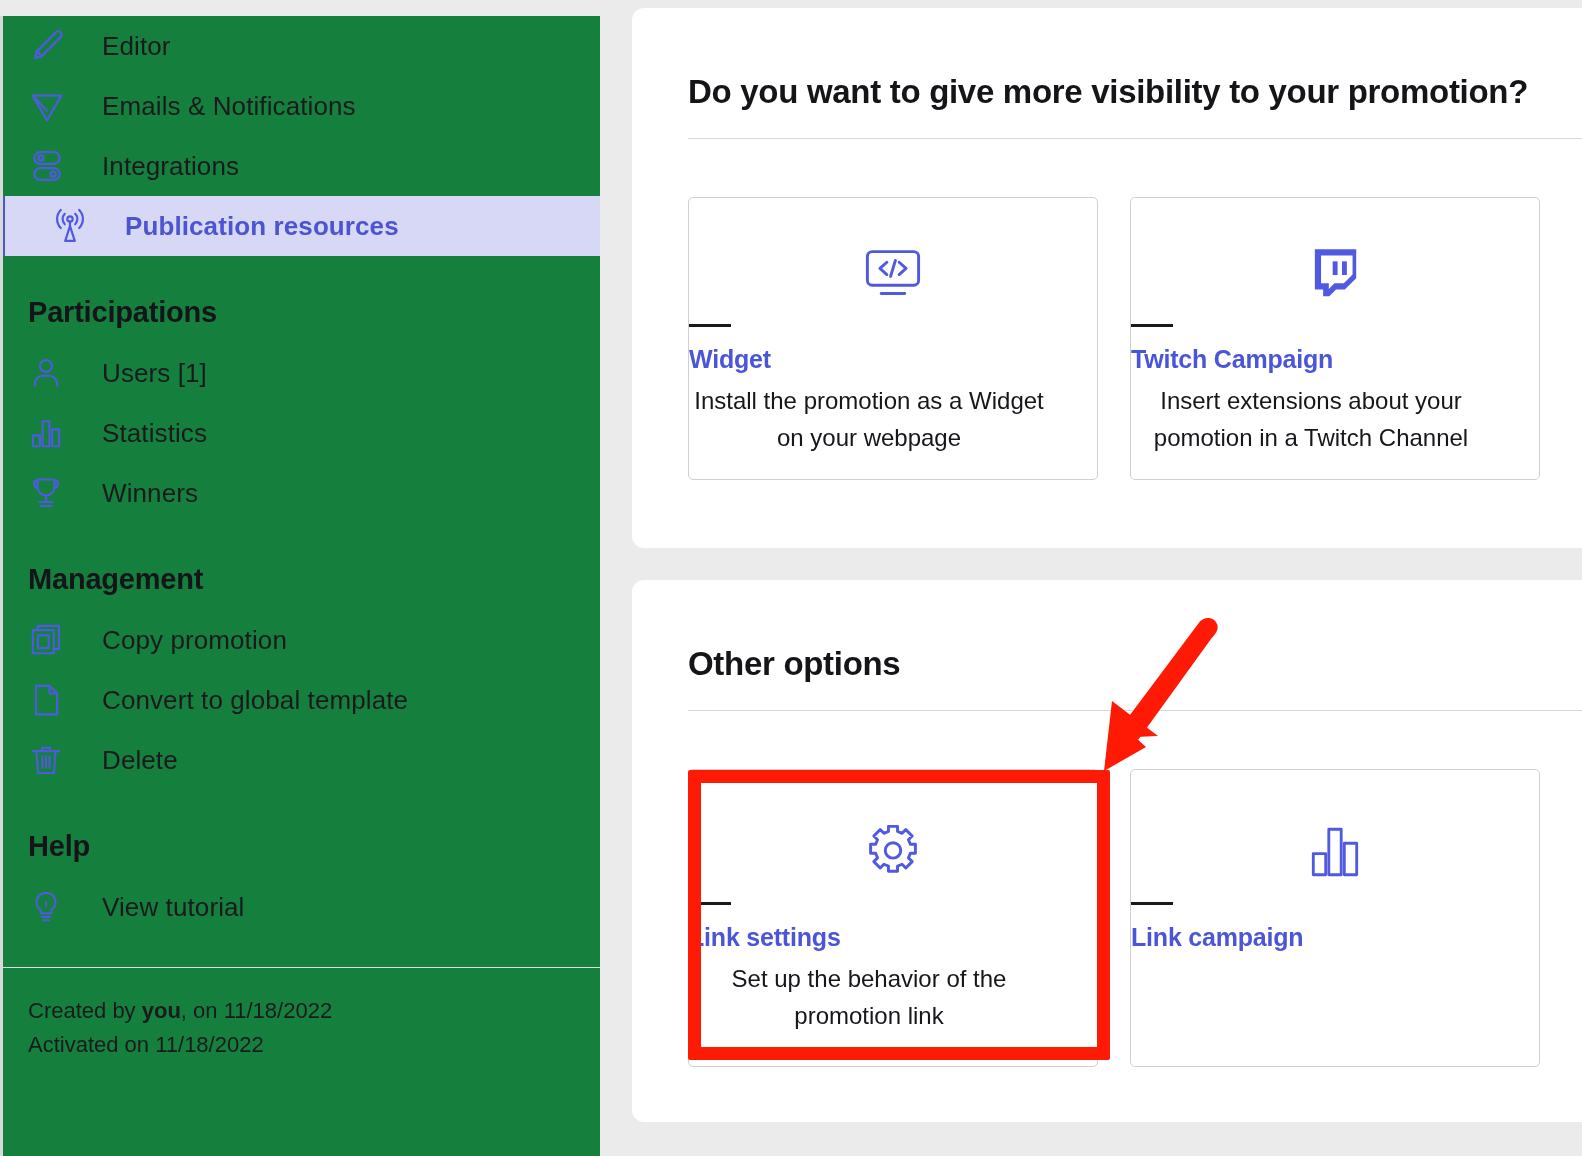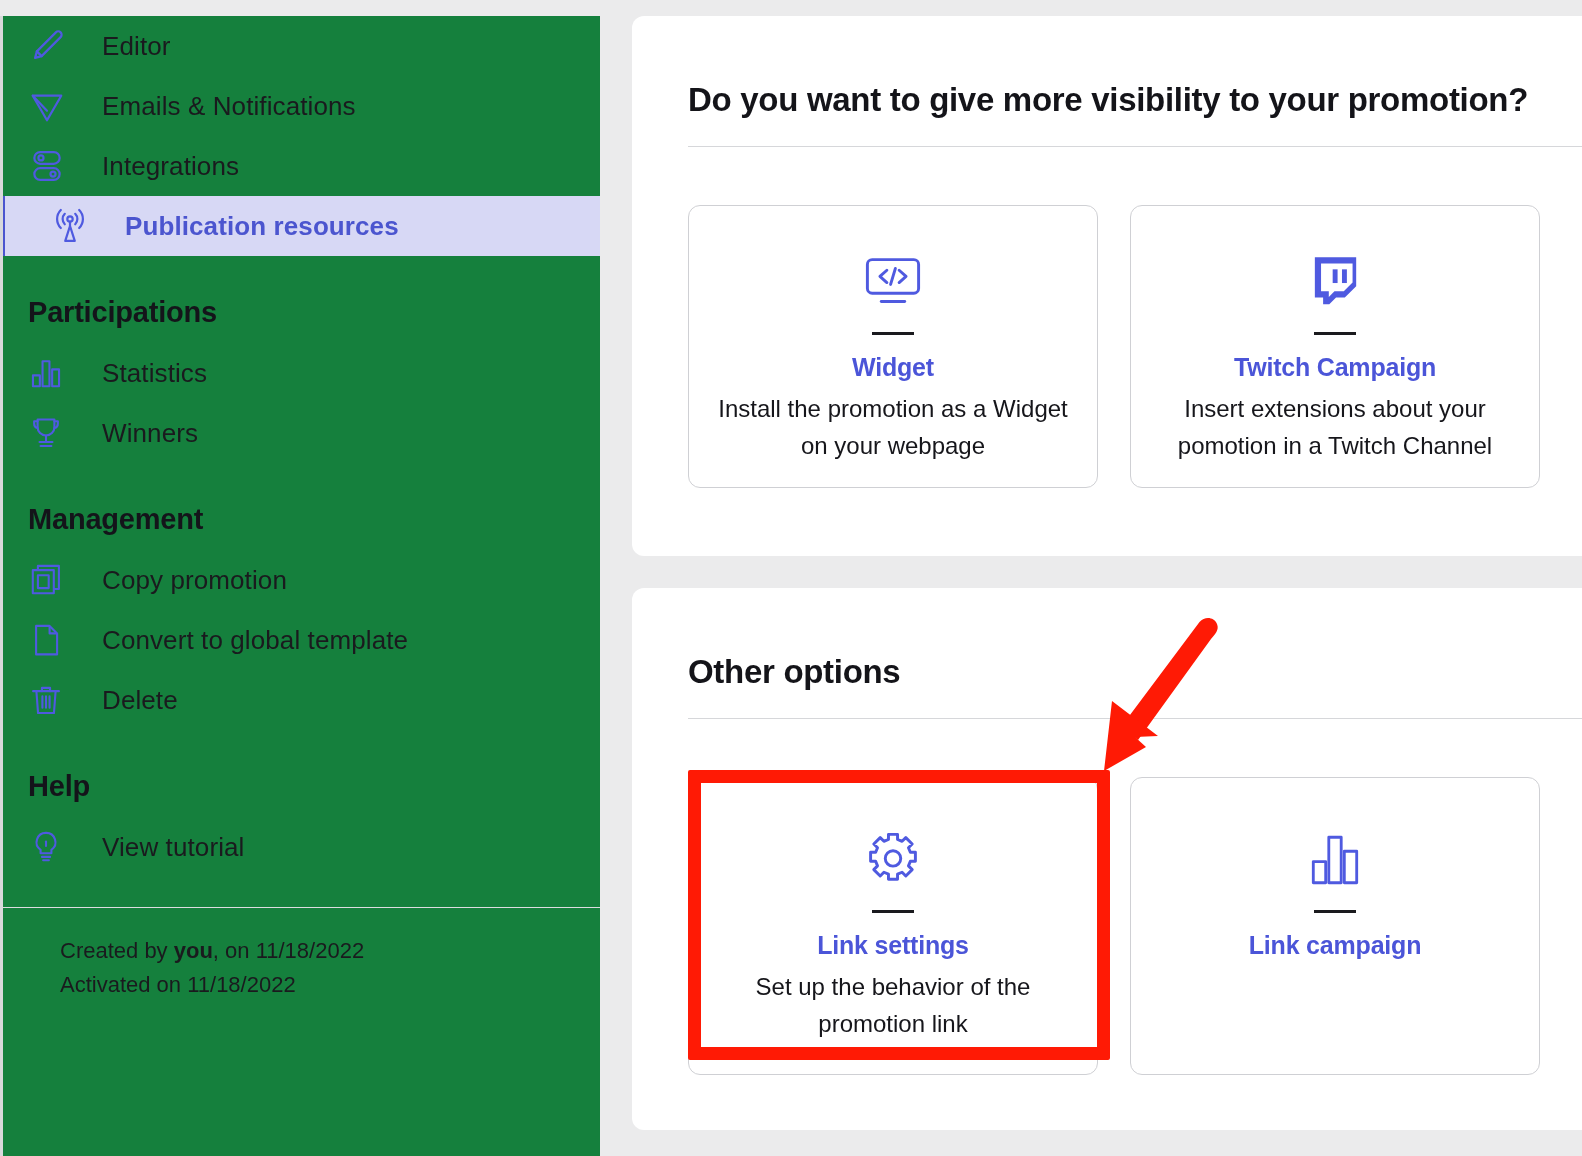--- a/index.html
+++ b/index.html
@@ -93,32 +93,30 @@
     background: #dcdde0;
     margin-top: 30px;
   }
 
   #sidebar-footer {
     padding-left: 25px;
     padding-top: 26px;
     font-size: 22px;
     color: #1a1a1e;
     line-height: 1.55;
-    margin-left: 32px;
   }
   #sidebar-footer b { font-weight: 700; }
 
   
   #main {
     position: absolute;
     left: 632px;
     top: 8px;
     right: 0;
     bottom: 0;
-    margin-top: 8px;
   }
 
   .panel {
     background: #ffffff;
     border-radius: 12px;
     position: absolute;
     left: 0;
     width: 1000px;
   }
   #panel-visibility { top: 0; height: 540px; }
@@ -144,24 +142,23 @@
     display: flex;
     gap: 32px;
     padding-left: 56px;
     margin-top: 58px;
   }
 
   .card {
     width: 410px;
     height: 283px;
     border: 1px solid #cfd0d4;
-    border-radius: 12px;
+    border-radius: 5px;
     display: flex;
     flex-direction: column;
-    align-items: center;
     justify-content: flex-start;
     padding-top: 40px;
     cursor: pointer;
     background: #fff;
   }
   #panel-other .card { height: 298px; padding-top: 46px; }
 
   .card-icon {
     height: 72px;
     display: flex;
@@ -265,20 +262,29 @@
             <path d="M6.2 1.9a8.1 8.1 0 0 0 0 11.4M17.8 1.9a8.1 8.1 0 0 1 0 11.4"></path>
             <path d="M12 9.3V12M12 12l-3 9.4h6z"></path>
           </svg>
         </span>
         <span class="nav-label">Publication resources</span>
       </li>
     </ul>
 
     <div class="section-title">Participations</div>
     <ul class="nav-list">
+      <li class="nav-item">
+        <span class="nav-icon">
+          <svg width="36" height="36" viewBox="0 0 24 24" fill="none" stroke="currentColor" stroke-width="1.4" stroke-linecap="round" stroke-linejoin="round">
+            <circle cx="12" cy="7.4" r="4"></circle>
+            <path d="M4.6 20.6v-1.4a5.4 5.4 0 0 1 5.4-5.4h4a5.4 5.4 0 0 1 5.4 5.4v1.4"></path>
+          </svg>
+        </span>
+        <span class="nav-label">Users [1]</span>
+      </li>
       <li class="nav-item">
         <span class="nav-icon">
           <svg width="36" height="36" viewBox="0 0 24 24" fill="none" stroke="currentColor" stroke-width="1.4" stroke-linejoin="round">
             <rect x="3.3" y="13.6" width="4.6" height="7.2"></rect>
             <rect x="9.7" y="4.2" width="4.6" height="16.6"></rect>
             <rect x="16.1" y="9.6" width="4.6" height="11.2"></rect>
           </svg>
         </span>
         <span class="nav-label">Statistics</span>
       </li>

